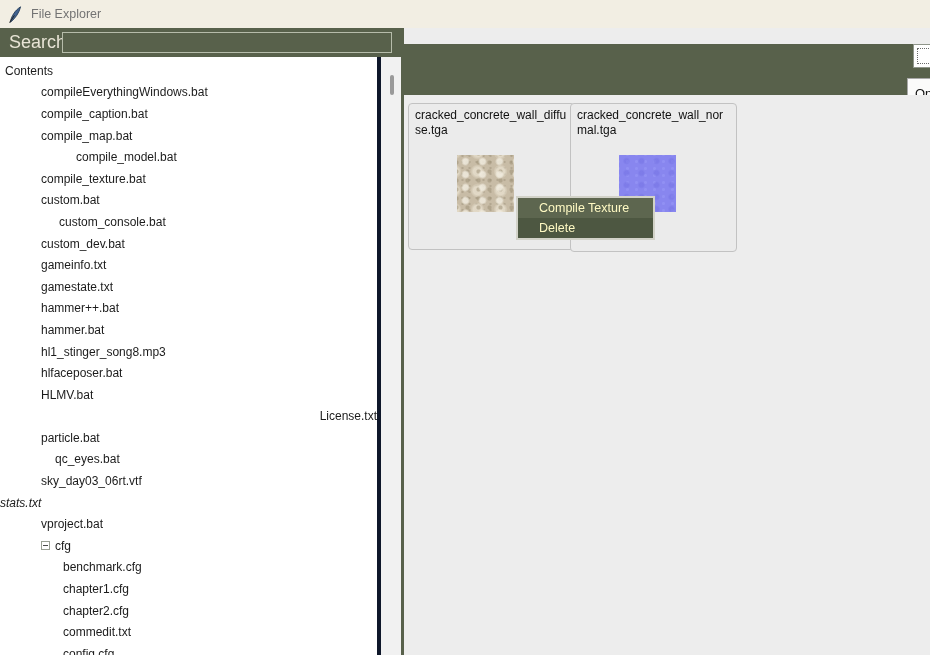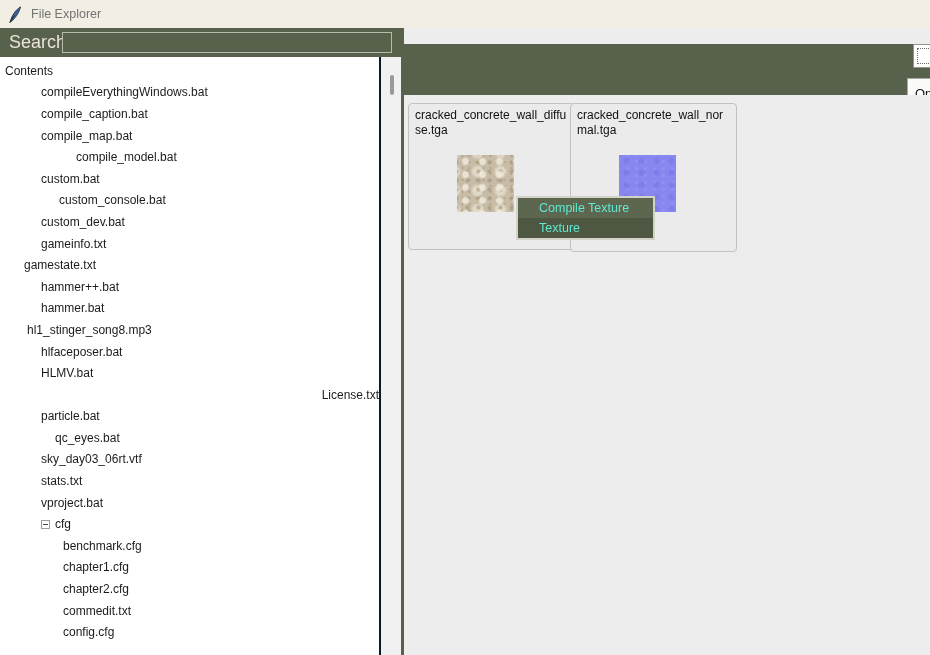--- a/index.html
+++ b/index.html
@@ -46,21 +46,21 @@
   .open-button{
     position:absolute;left:507px;top:34px;width:70px;height:31px;
     background:#fbfbfa;border:1px solid #a8a8a8;box-sizing:border-box;
     font-family:"Liberation Sans",sans-serif;font-size:13px;color:#111;
     text-align:left;padding:0 0 0 7px;line-height:29px;
   }
 
   
   .tree-panel{
     position:absolute;left:0;top:57px;width:381px;height:598px;
-    background:#ffffff;border-right:2px solid #0f172a;box-sizing:border-box;
+    background:#ffffff;border-right:4px solid #0f172a;box-sizing:border-box;
     overflow:hidden;padding-top:3px;
   }
   .tree-row{
     height:21.6px;display:flex;align-items:center;
     font-size:12px;color:#1b1b1b;white-space:nowrap;
   }
   .expander{
     width:9px;height:9px;box-sizing:border-box;border:1px solid #9aa094;
     background:#fff;margin-right:5px;flex:0 0 auto;position:relative;
   }
@@ -116,21 +116,21 @@
   }
 
   
   .context-menu{
     position:absolute;left:516px;top:196px;width:135px;
     background:var(--menu-bg,#4d5741);
     border:2px solid var(--menu-border,#d2d2c8);box-sizing:content-box;
   }
   .menu-item{
     height:20px;line-height:20px;padding-left:21px;
-    font-size:12.5px;color:#5eead4;white-space:nowrap;
+    font-size:12.5px;color:#fef9c3;white-space:nowrap;
   }
   .menu-item.hl{background:var(--menu-highlight,#5d664f);}
 </style>
 </head>
 <body>
 
 <div id="root">
 
   <div class="titlebar">
     <svg class="app-icon" viewBox="0 0 14 17">
@@ -160,62 +160,65 @@
       <div class="tree-row" style="padding-left: 41px;">
         <span>compile_caption.bat</span>
       </div>
       <div class="tree-row" style="padding-left: 41px;">
         <span>compile_map.bat</span>
       </div>
       <div class="tree-row" style="padding-left: 41px; margin-left: 35px;">
         <span>compile_model.bat</span>
       </div>
       <div class="tree-row" style="padding-left: 41px;">
+        <span>compile_texture.bat</span>
+      </div>
+      <div class="tree-row" style="padding-left: 41px;">
         <span>custom.bat</span>
       </div>
       <div class="tree-row" style="padding-left: 59px;">
         <span>custom_console.bat</span>
       </div>
       <div class="tree-row" style="padding-left: 41px;">
         <span>custom_dev.bat</span>
       </div>
       <div class="tree-row" style="padding-left: 41px;">
         <span>gameinfo.txt</span>
       </div>
-      <div class="tree-row" style="padding-left: 24px;">
+      <div class="tree-row" style="padding-left: 41px;">
         <span>gamestate.txt</span>
       </div>
       <div class="tree-row" style="padding-left: 41px;">
         <span>hammer++.bat</span>
       </div>
       <div class="tree-row" style="padding-left: 41px;">
         <span>hammer.bat</span>
       </div>
-      <div class="tree-row" style="padding-left: 27px;">
+      <div class="tree-row" style="padding-left: 41px;">
         <span>hl1_stinger_song8.mp3</span>
       </div>
       <div class="tree-row" style="padding-left: 41px;">
         <span>hlfaceposer.bat</span>
       </div>
       <div class="tree-row" style="padding-left: 41px;">
         <span>HLMV.bat</span>
       </div>
       <div class="tree-row" style="padding-left: 41px; justify-content: flex-end;">
         <span>License.txt</span>
       </div>
       <div class="tree-row" style="padding-left: 41px;">
         <span>particle.bat</span>
       </div>
       <div class="tree-row" style="padding-left: 55px;">
         <span>qc_eyes.bat</span>
       </div>
       <div class="tree-row" style="padding-left: 41px;">
         <span>sky_day03_06rt.vtf</span>
       </div>
-      <div class="tree-row" style="padding-left: 41px;">
+      <div class="tree-row" style=" font-style: italic;">
         <span>stats.txt</span>
       </div>
       <div class="tree-row" style="padding-left: 41px;">
         <span>vproject.bat</span>
       </div>
       <div class="tree-row" style="padding-left: 41px;">
         <span class="expander"></span>
         <span>cfg</span>
       </div>
       <div class="tree-row" style="padding-left: 63px;">
@@ -245,16 +248,16 @@
         <div class="thumb diffuse"></div>
       </div>
       <div class="tile tile1">
         <div class="tile-label">cracked_concrete_wall_normal.tga</div>
         <div class="thumb normal"></div>
       </div>
     </div>
 
   <div class="context-menu">
       <div class="menu-item hl">Compile Texture</div>
-      <div class="menu-item">Texture</div>
+      <div class="menu-item">Delete</div>
     </div>
 
 </div>
 
 </body></html>

